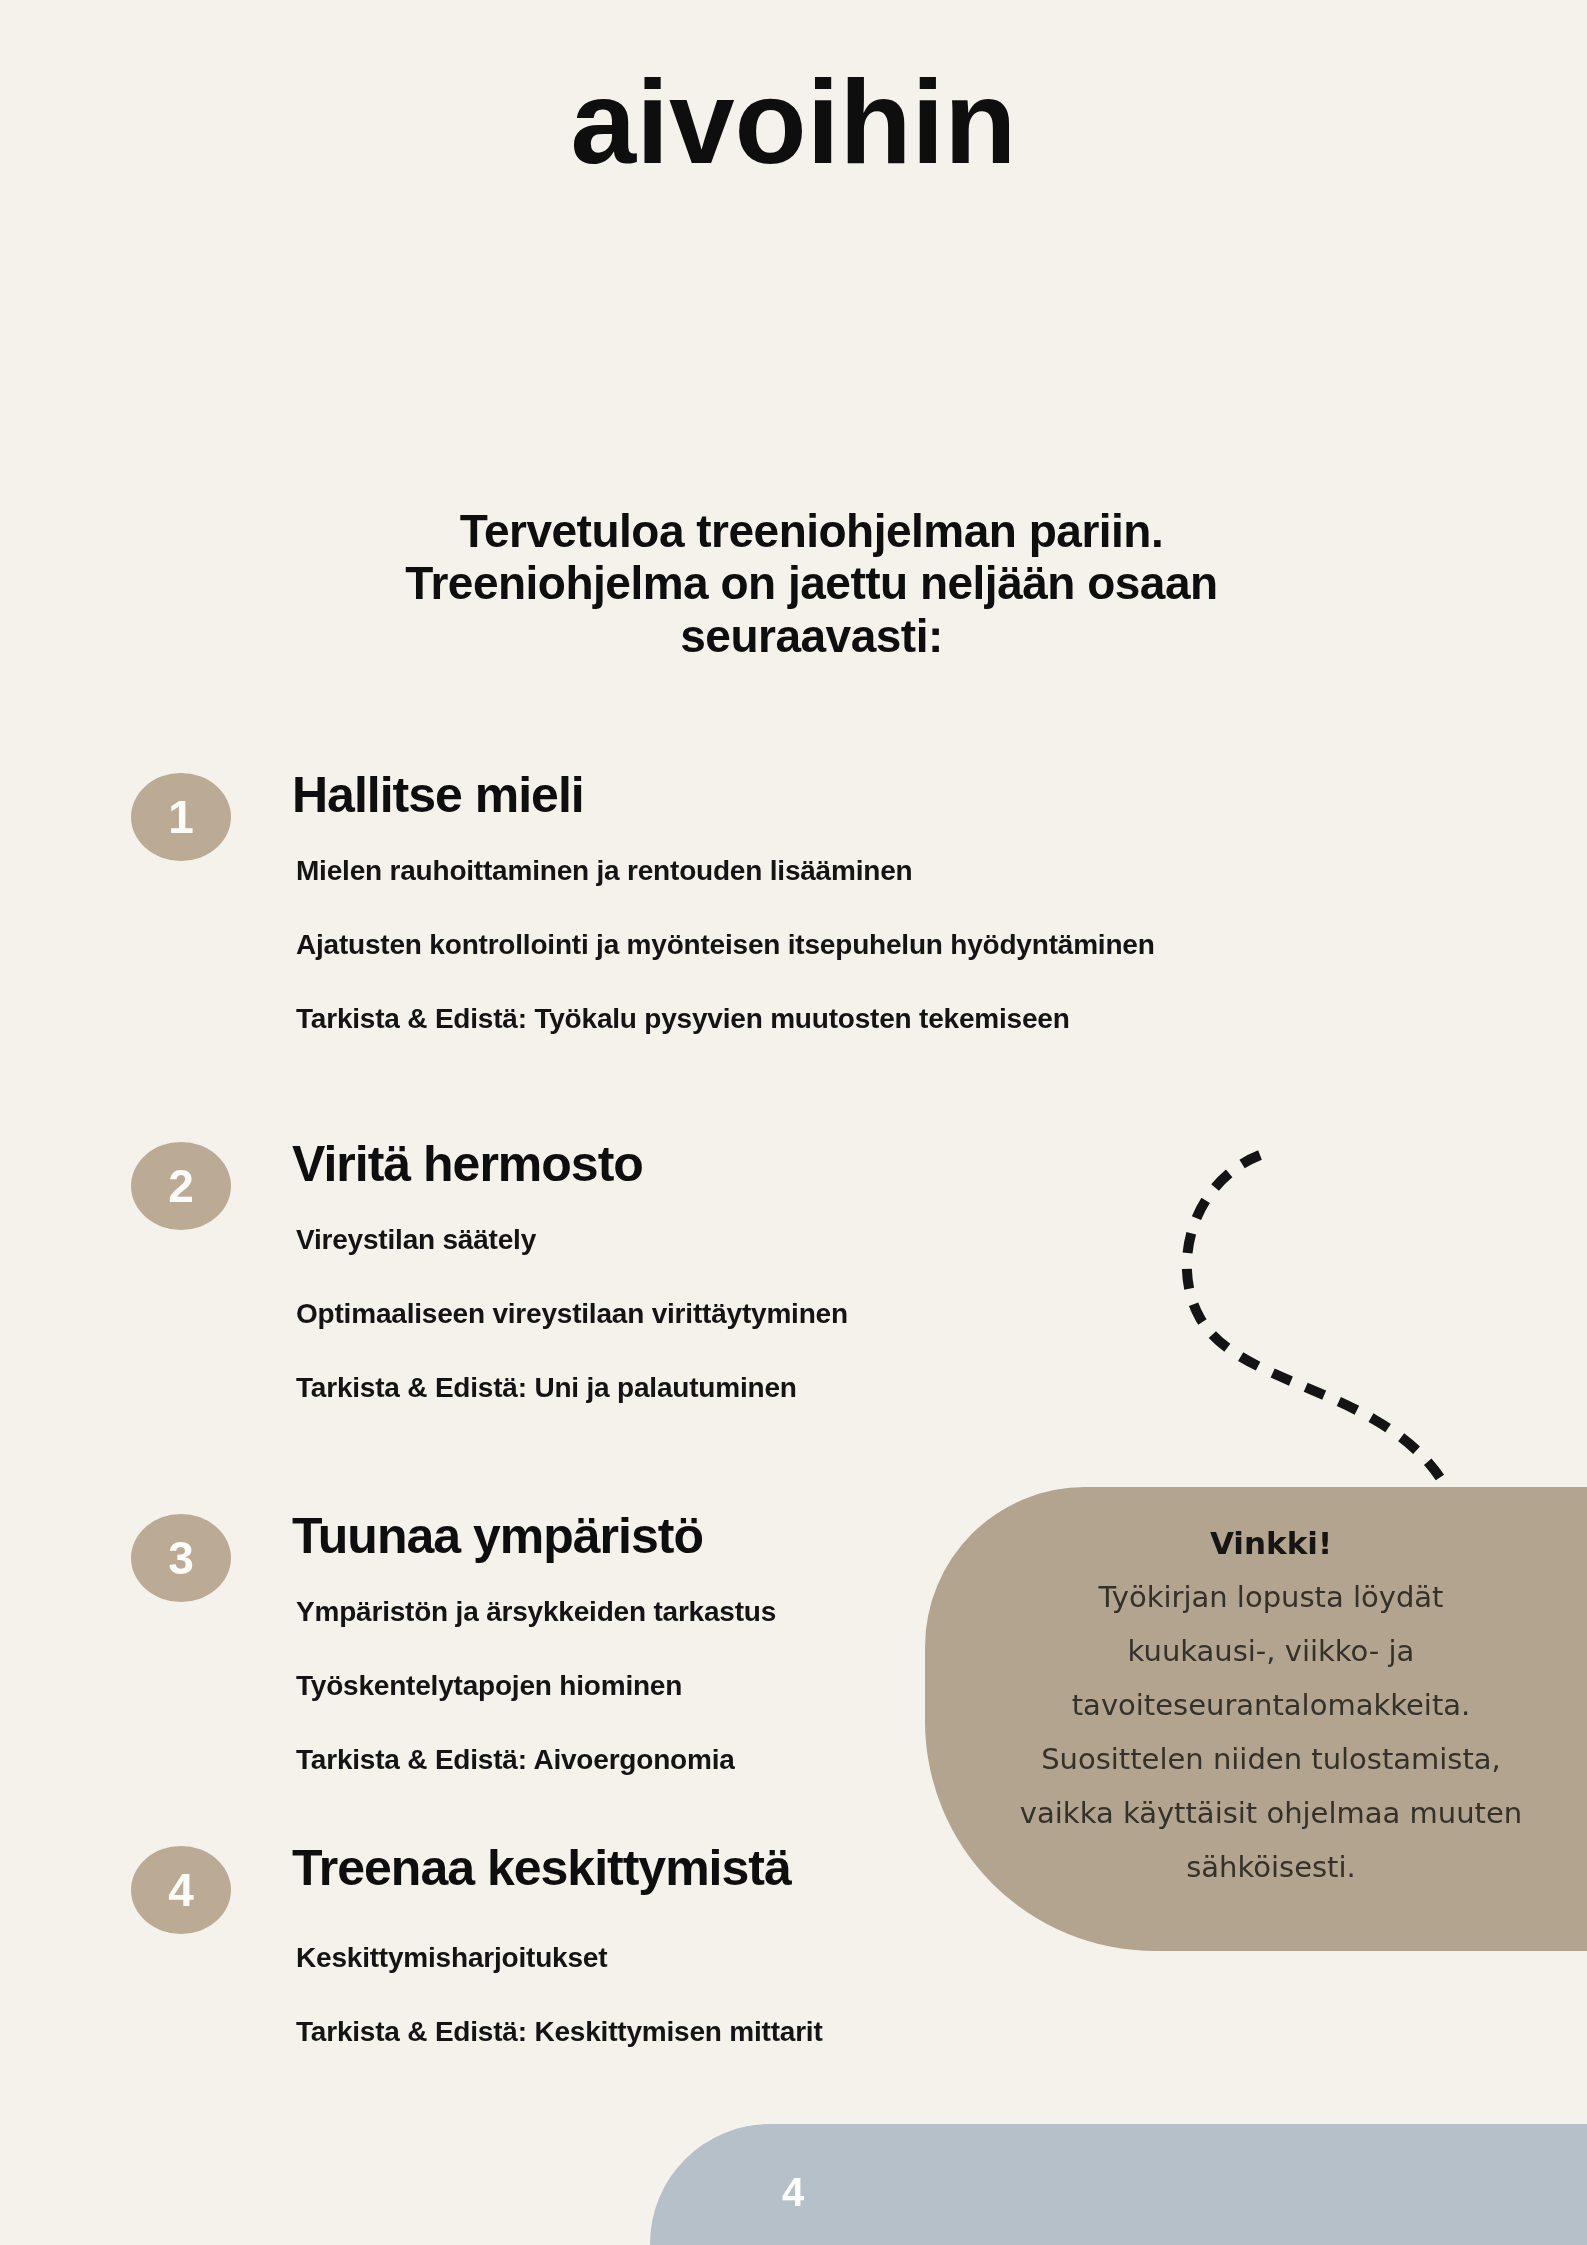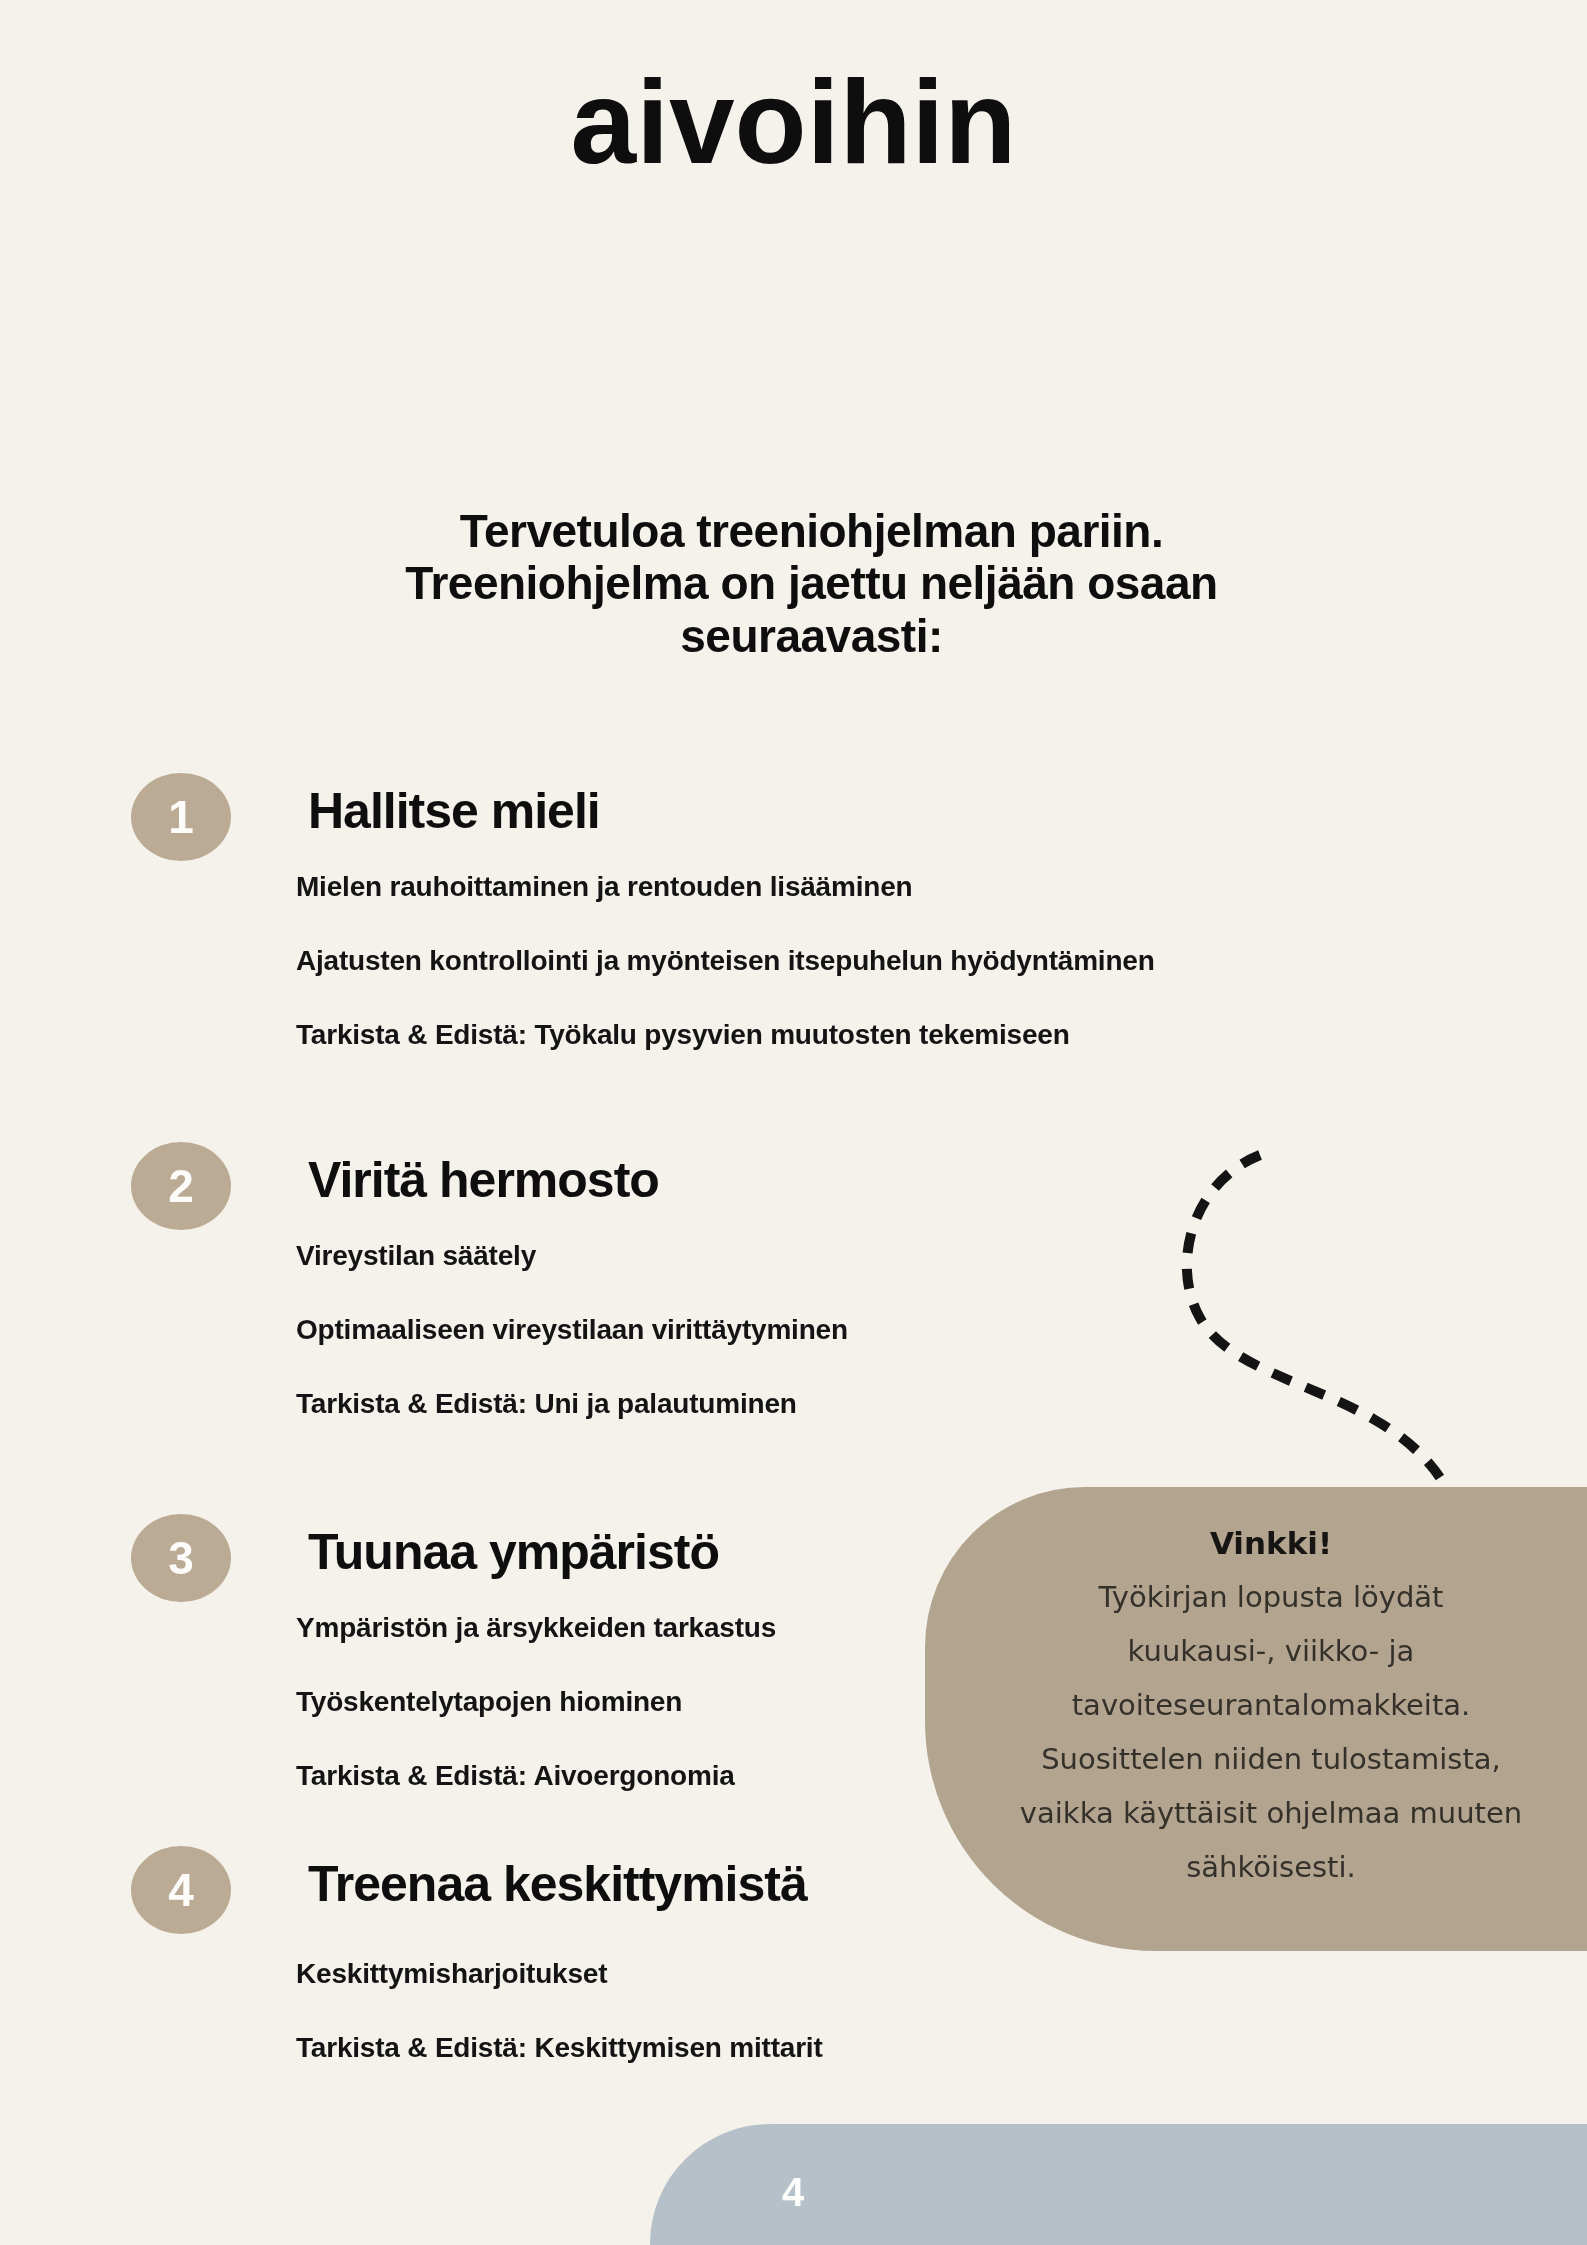--- a/index.html
+++ b/index.html
@@ -38,21 +38,21 @@
     flex:0 0 auto;
     width:100px;height:88px;margin-top:9px;
     background:#bbab94;
     border-radius:50%;
     display:flex;align-items:center;justify-content:center;
     color:#fdfcfa;
     font-size:46px;font-weight:900;
   }
   .section-body{margin-left:61px;}
   .section-heading{
-    margin:16px;
+    margin:0;
     font-size:50px;font-weight:900;letter-spacing:-1px;
     line-height:62px;color:#0e0e0e;
   }
   .items{margin-top:27px;display:flex;flex-direction:column;gap:38px;}
   .items.items-late{margin-top:41px;}
   .item{
     margin:4px;
     font-size:28px;font-weight:700;letter-spacing:-0.2px;
     line-height:28px;color:#141414;
   }

